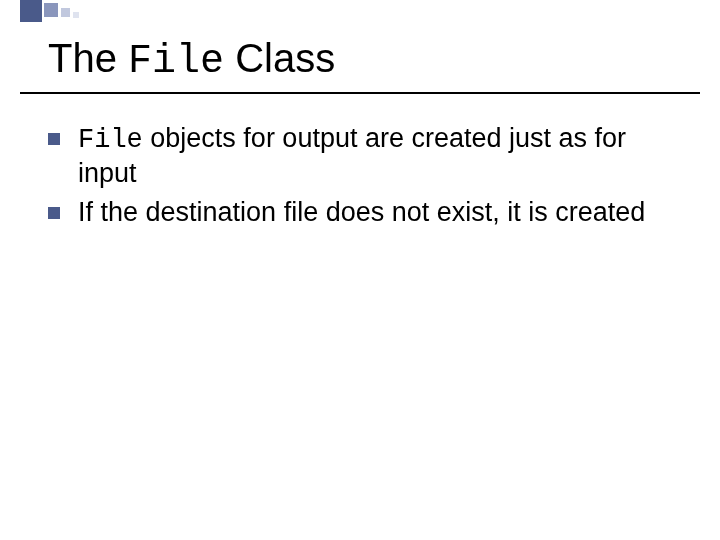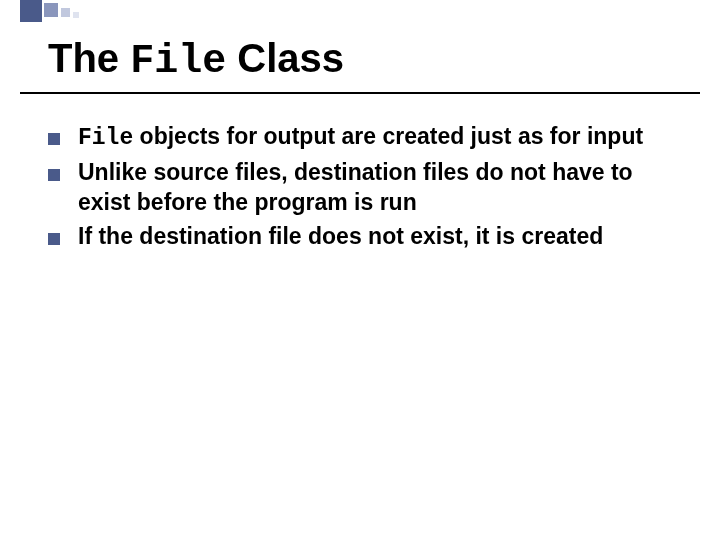--- a/index.html
+++ b/index.html
@@ -1,15 +1,15 @@
 <!DOCTYPE html>
 <html><head>
 <meta charset="utf-8">
 <style>
-  * { margin: 0; padding: 0; box-sizing: border-box; font-weight: bold; }
+  * { margin: 0; padding: 0; box-sizing: border-box; }
   html, body { width: 720px; height: 540px; overflow: hidden; }
   body {
     font-family: Arial, Helvetica, sans-serif;
     background: #fff;
     position: relative;
   }
   .decoration {
     position: absolute;
     top: 0;
     left: 20px;
@@ -41,21 +41,21 @@
   }
 
   .content {
     padding: 28px 34px 0 48px;
   }
   ul.bullets {
     list-style: none;
   }
   ul.bullets li {
     position: relative;
-    font-size: 23px;
+    font-size: 27px;
     line-height: 1.22;
     color: #000;
     padding-left: 30px;
     margin-bottom: 6px;
   }
   ul.bullets li::before {
     content: "";
     position: absolute;
     left: 0;
     top: 11px;
@@ -80,19 +80,16 @@
     <span>The </span><span class="mono">File</span><span> Class</span>
   </h1>
 </div>
 
 <div class="content">
   <ul class="bullets">
     <li>
       <span class="mono">File</span><span> objects for output are created just as for input</span>
     </li>
     <li>
-      <span class="mono"></span><span>Unlike source files, destination files do not have to exist before the program is run</span>
-    </li>
-    <li>
       <span class="mono"></span><span>If the destination file does not exist, it is created</span>
     </li>
   </ul>
 </div>
 
 </body></html>

